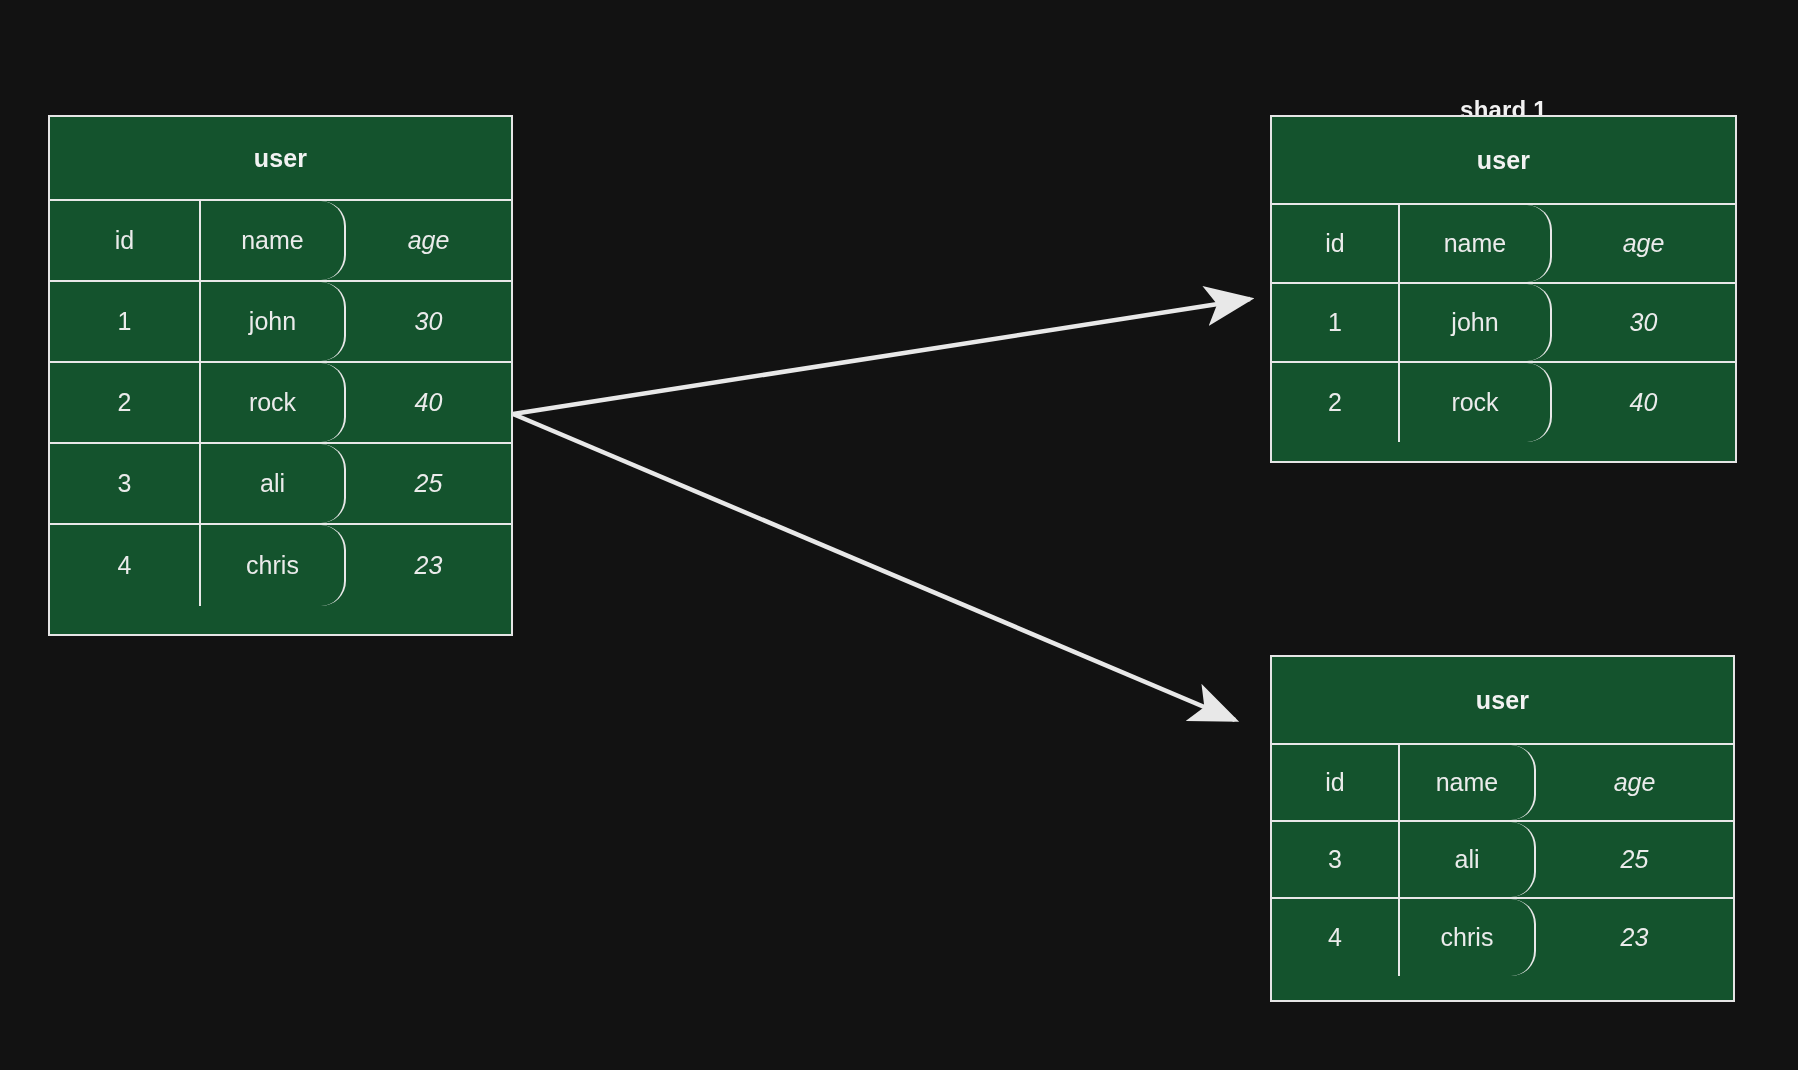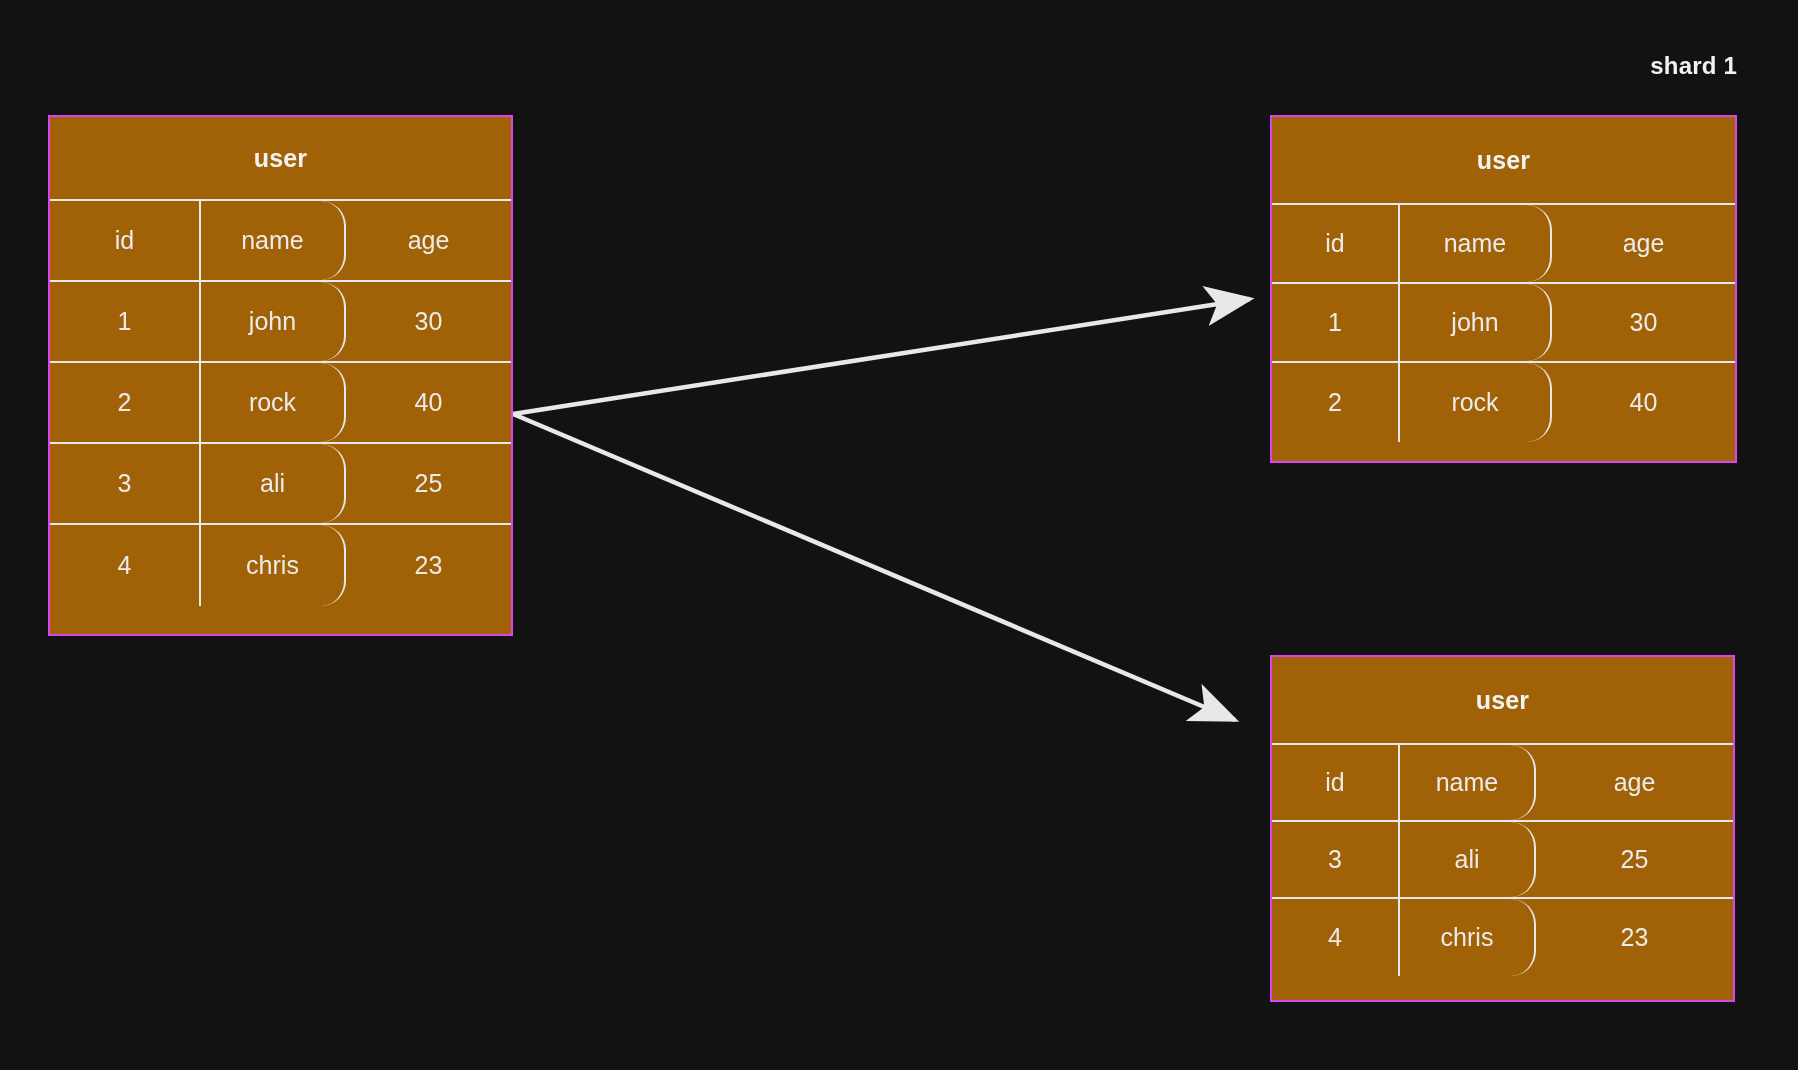--- a/index.html
+++ b/index.html
@@ -31,22 +31,22 @@
     left: 0; top: 0;
     width: 1798px;
     height: 1070px;
     pointer-events: none;
   }
 
   
   .entity {
     position: absolute;
     box-sizing: border-box;
-    border: 2px solid #d946ef;
-    background: #a16207;
+    border: 2px solid #e5e5e5;
+    background: #14532d;
   }
 
   .entity-title {
     box-sizing: border-box;
     width: 100%;
     display: flex;
     align-items: center;
     justify-content: center;
     font-weight: bold;
     letter-spacing: 0.2px;
@@ -72,21 +72,21 @@
     border-right: 2px solid #e8e8e8;
     color: #ebebeb;
     overflow: hidden;
     white-space: nowrap;
   }
   .cell:last-child {
     border-right: none;
   }
   .cell.col-id    { flex: 0 0 153px; }
   .cell.col-name  { flex: 0 0 145px; border-radius: 25px; }
-  .cell.col-age   { flex: 1 1 auto; }
+  .cell.col-age   { flex: 1 1 auto; font-style: italic; }
 
   
   #source-table {
     left: 48px;
     top: 115px;
     width: 465px;
     height: 521px;
   }
   #source-table .entity-title {
     height: 84px;
@@ -99,22 +99,23 @@
   #source-table .cell.col-id   { flex: 0 0 151px; }
   #source-table .cell.col-name { flex: 0 0 145px; }
 
   
   .shard-label {
     position: absolute;
     font-weight: bold;
     font-size: 24px;
     color: #f2f2f2;
     white-space: nowrap;
-    text-align: right;
+    text-align: center;
     letter-spacing: 0.2px;
+    margin-top: 44px;
   }
 
   #shard1-label {
     left: 1270px;
     top: 52px;
     width: 467px;
   }
   #shard1-table {
     left: 1270px;
     top: 115px;

